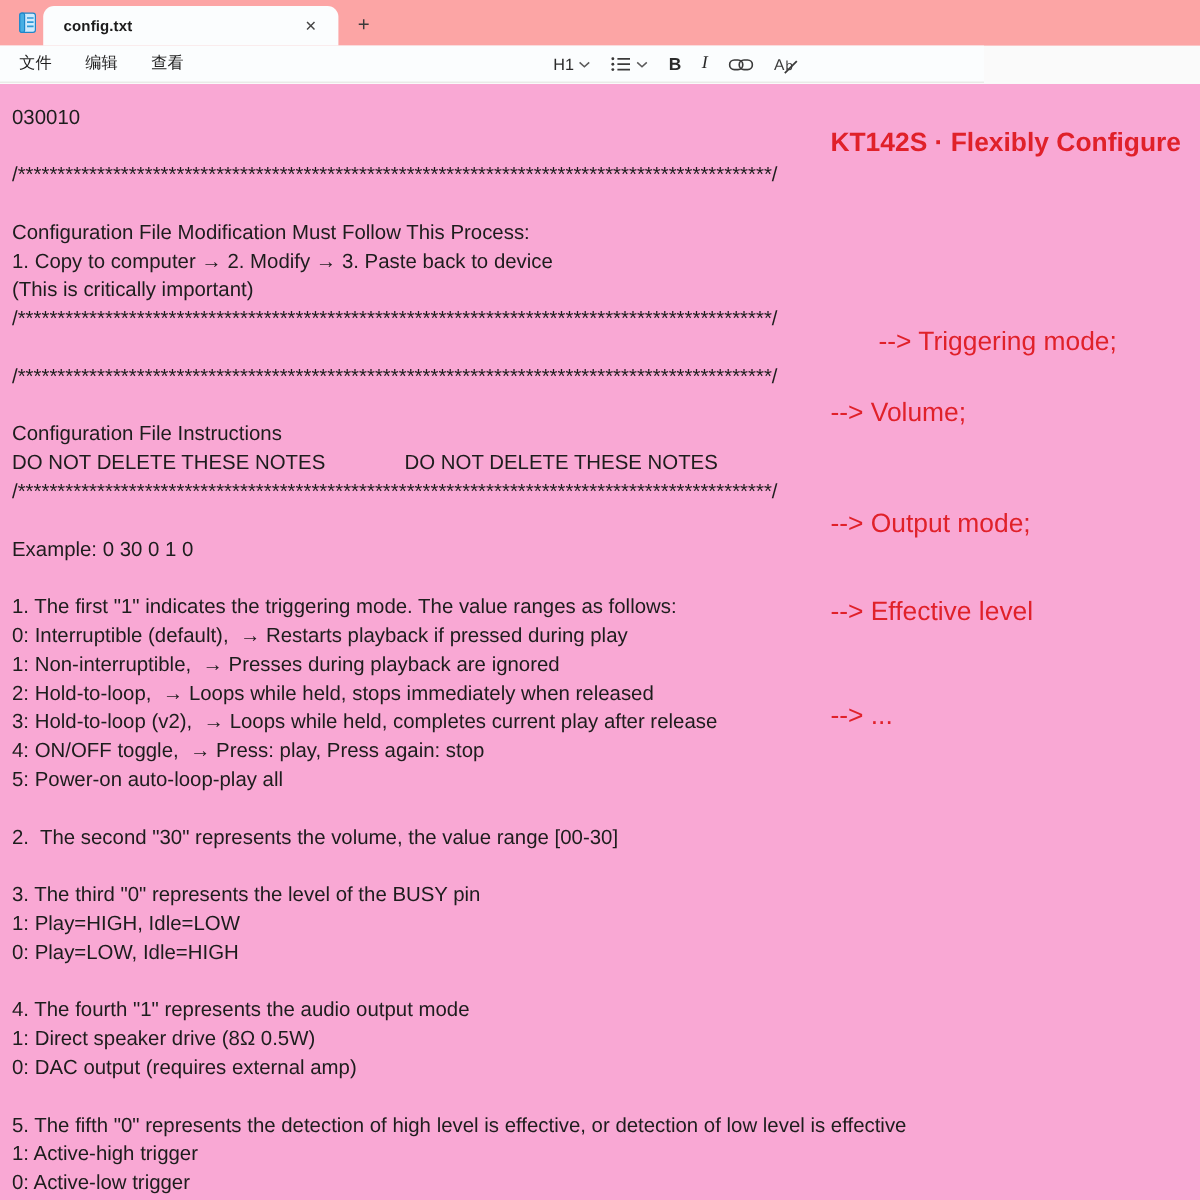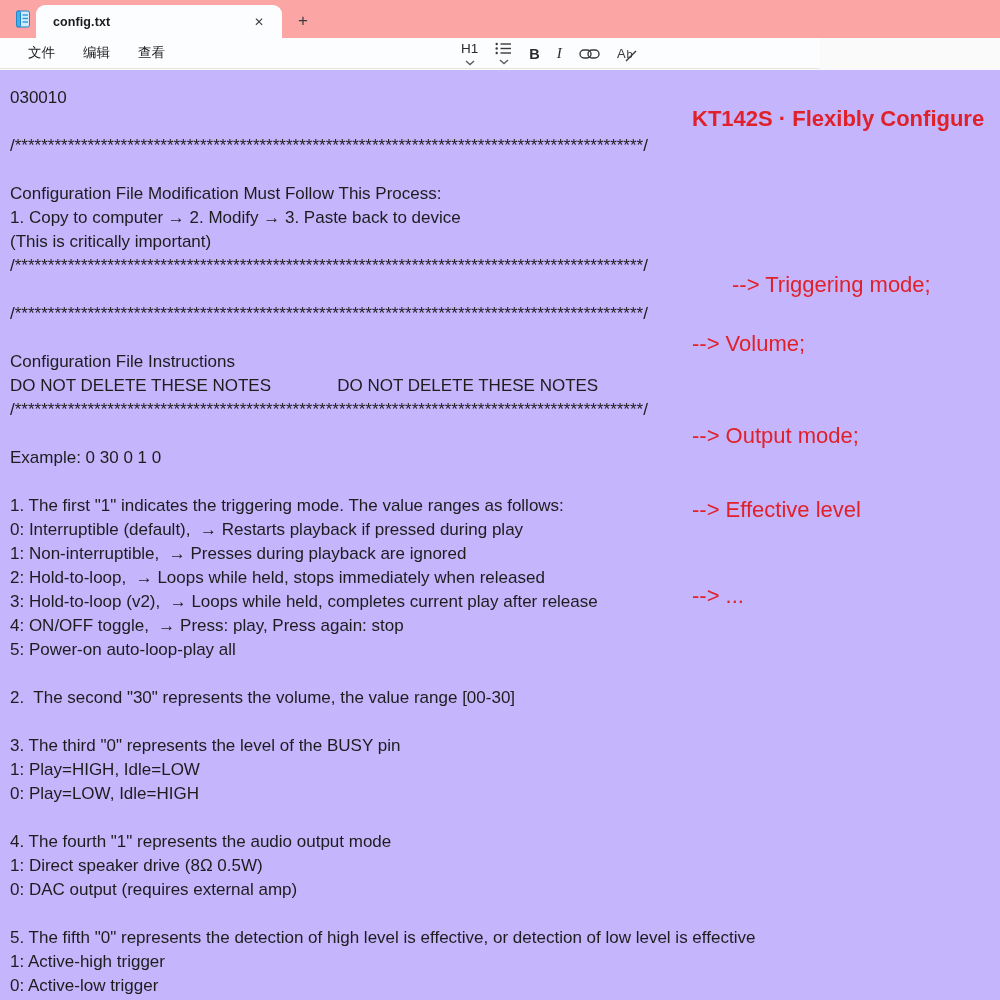--- a/index.html
+++ b/index.html
@@ -25,43 +25,43 @@
   .newtab {
     position:absolute; left:290px; top:8px; width:26px; height:26px;
     display:flex; align-items:center; justify-content:center;
     font-size:17px; font-weight:400; color:#3a3a3a; border-radius:4px;
   }
 
   
   .menubar {
     position:absolute; left:0; top:38px; width:820px; height:31px;
     background:#fbfdfe; border-bottom:1px solid #e7e5e3;
-    display:flex; align-items:center; padding-left:28px;
+    display:flex; align-items:center; padding-left:16px;
   }
   .menu-item {
     padding:0 15px 0 0; margin-right:13px; font-size:13.5px; color:#1d1d1d; cursor:default;
     height:100%; display:flex; align-items:center;
   }
   .toolbar {
     position:absolute; left:456px; top:38px; height:31px;
     display:flex; align-items:center; gap:7px;
   }
   .tb-btn {
     display:flex; align-items:center; gap:4px; padding:3px 5px; border-radius:4px;
-    color:#2b2b2b; cursor:pointer;flex-direction:column;
+    color:#2b2b2b; cursor:pointer;
   }
   .tb-label { font-size:13.5px; }
   .tb-bold { font-size:14.5px; font-weight:700; }
   .tb-italic { font-size:15px; font-style:italic; font-family:"Liberation Serif",serif; }
   .chev { display:block; }
 
   
   .doc {
     position:absolute; left:0; top:70px; width:1000px; height:930px;
-    background:#c4b5fd;
+    background:#f9a8d4;
   }
   .doc pre {
     margin:0; padding:16px 0 0 10px;
     font-family:"Liberation Sans","DejaVu Sans",sans-serif;
     font-size:17px; line-height:24px; color:#1d1d1d; white-space:pre;
   }
 
   
   .red-heading {
     position:absolute; left:692px; top:96px; line-height:45px;

